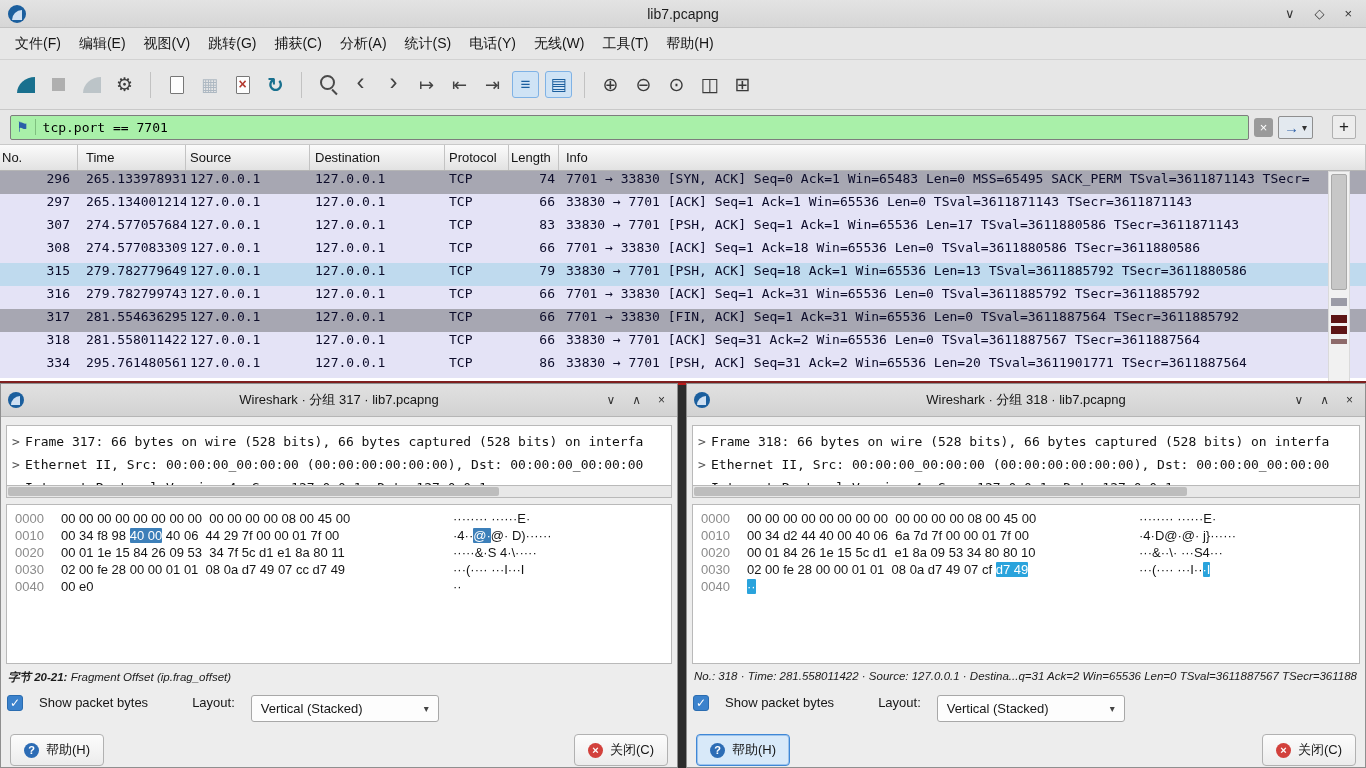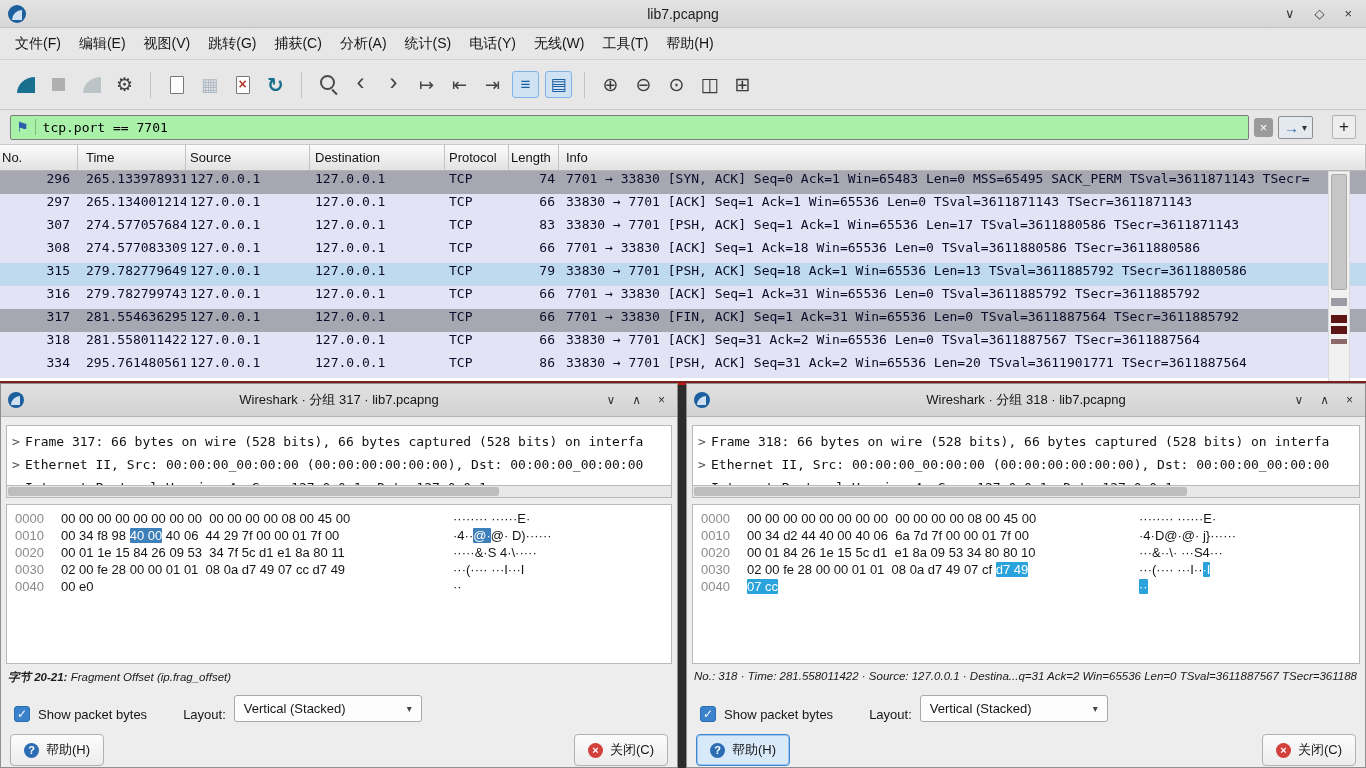--- a/index.html
+++ b/index.html
@@ -92,21 +92,21 @@
   .exp{width:18px;text-align:center;color:#555;font-size:13px;flex:none}
   .hscroll{margin:0 5px;height:13px;background:#e8e8e8;border:1px solid #b9b9b9;position:relative;flex:none}
   .hthumb{position:absolute;left:1px;top:1px;bottom:1px;width:74%;background:#bdbdbd;border-radius:2px}
   .hex-panel{margin:6px 5px 0;height:160px;background:#fff;border:1px solid #b9b9b9;font-family:Liberation Sans, sans-serif;font-size:13px;color:#141414;padding:6px 8px;overflow:hidden;flex:none}
   .hexline{height:17px;display:flex;white-space:pre}
   .off{width:46px;color:#8b8b8b;flex:none}
   .hx{width:392px;flex:none}
   .hl{color:#fff;border-radius:1px}
   .dlg-status{margin:6px 7px 0;font-size:11.5px;font-style:italic;color:#1a1a1a;height:16px;white-space:nowrap;overflow:hidden;flex:none}
   .dlg-status b{font-weight:bold}
-  .dlg-controls{display:flex;align-items:flex-end;margin:9px 13px 0;gap:8px;flex:none}
+  .dlg-controls{display:flex;align-items:flex-start;margin:9px 6px 0;gap:16px;flex:none}
   .checkbox{width:16px;height:16px;background:#fff;border:1px solid #9a9a9a;border-radius:3px;display:flex;align-items:center;justify-content:center;flex:none}
   .checkbox.checked{background:#3b82cc;border-color:#2a6cb0}
   .checkbox.checked::before{content:"✓";color:#fff;font-size:12px;font-weight:bold}
   .ctrl-label{font-size:13px;color:#161616}
   .layout-lab{margin-left:28px}
   .dropdown{width:188px;height:27px;background:#fdfdfd;border:1px solid #a8a8a8;border-radius:3px;display:flex;align-items:center;justify-content:space-between;padding:0 9px;font-size:13px;color:#161616}
   .dd-caret{font-size:10px;color:#444}
   .dlg-buttons{display:flex;align-items:flex-start;margin:12px 9px 8px;flex:1}
   .btn{display:inline-flex;align-items:center;gap:7px;padding:6px 13px;background:linear-gradient(#fcfcfc,#ececec);border:1px solid #b1b1b1;border-radius:4px;font-size:13px;color:#161616;font-family:inherit}
   .btn-close{margin-left:auto}
@@ -367,21 +367,21 @@
       </div>
     </div>
   <div class="hscroll">
       <div class="hthumb"></div>
     </div>
   <div class="hex-panel">
       <div class="hexline"><span class="off">0000</span><span class="hx"><span>00 00 00 00 00 00 00 00</span><span>  </span><span>00 00 00 00 08 00 45 00</span></span><span class="as"><span>········</span><span> </span><span>······E·</span></span></div>
       <div class="hexline"><span class="off">0010</span><span class="hx"><span>00 34 d2 44 40 00 40 06</span><span>  </span><span>6a 7d 7f 00 00 01 7f 00</span></span><span class="as"><span>·4·D@·@·</span><span> </span><span>j}······</span></span></div>
       <div class="hexline"><span class="off">0020</span><span class="hx"><span>00 01 84 26 1e 15 5c d1</span><span>  </span><span>e1 8a 09 53 34 80 80 10</span></span><span class="as"><span>···&amp;··\·</span><span> </span><span>···S4···</span></span></div>
       <div class="hexline"><span class="off">0030</span><span class="hx"><span>02 00 fe 28 00 00 01 01</span><span>  </span><span>08 0a d7 49 07 cf </span><span class="hl" style="background: rgb(42, 163, 220);">d7 49</span></span><span class="as"><span>···(····</span><span> </span><span>···I··</span><span class="hl" style="background: rgb(42, 163, 220);">·I</span></span></div>
-      <div class="hexline"><span class="off">0040</span><span class="hx"><span class="hl" style="background: rgb(42, 163, 220);">07 cc</span></span><span class="as"><span class="hl" style="background: rgb(42, 163, 220);">··</span></span></div>
+      <div class="hexline"><span class="off">0040</span><span class="as"><span class="hl" style="background: rgb(42, 163, 220);">··</span></span></div>
     </div>
   <div class="dlg-status"><b></b><span>No.: 318 · Time: 281.558011422 · Source: 127.0.0.1 · Destina...q=31 Ack=2 Win=65536 Len=0 TSval=3611887567 TSecr=3611887564</span></div>
   <div class="dlg-controls">
     <span class="checkbox checked"></span>
     <span class="ctrl-label">Show packet bytes</span>
     <span class="ctrl-label layout-lab">Layout:</span>
     <span class="dropdown">
       <span>Vertical (Stacked)</span>
       <span class="dd-caret">▾</span>
     </span>

